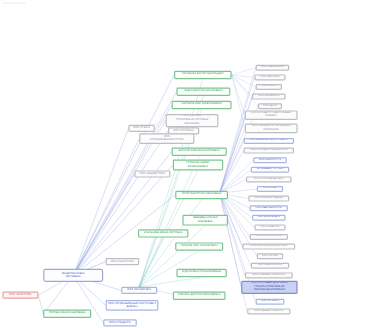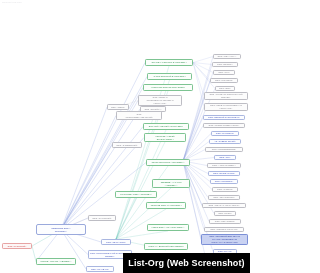--- a/index.html
+++ b/index.html
@@ -202,17 +202,14 @@
       <div class="node gray" style="left: 214px; top: 211px; width: 22px; height: 5px;">ООО «ПРОМ»</div>
       <div class="node gray" style="left: 209px; top: 219px; width: 32px; height: 5px;">ООО «МЕГАПОЛИС»</div>
       <div class="node gray" style="left: 204px; top: 227px; width: 40px; height: 5px;">ООО «ЭЛЕМЕНТ КОНСАЛТ»</div>
       <div class="node selected" style="left: 201px; top: 234px; width: 47px; height: 11px;">ООО «ТОРГОВЫЙ ДОМ ТЕХНО
 ГРАНИТ» СТРОИТЕЛЬНО
 МОНТАЖНАЯ КОМПАНИЯ</div>
       <div class="node blue" style="left: 213px; top: 249px; width: 24px; height: 5px;">ООО «ТРАНС»</div>
       <div class="node gray" style="left: 206px; top: 257px; width: 36px; height: 5px;">ООО «ИНВЕСТ ФАКТОР»</div>
     </div>
 
-  <div class="caption" style="left: 123px; top: 253px; width: 127px; height: 20px; font-size: 9px; background: rgb(0, 0, 0); color: rgb(255, 255, 255);">
-    <span>List-Org (Web Screenshot)</span>
-  </div>
 
 </div>
 
 </body></html>

